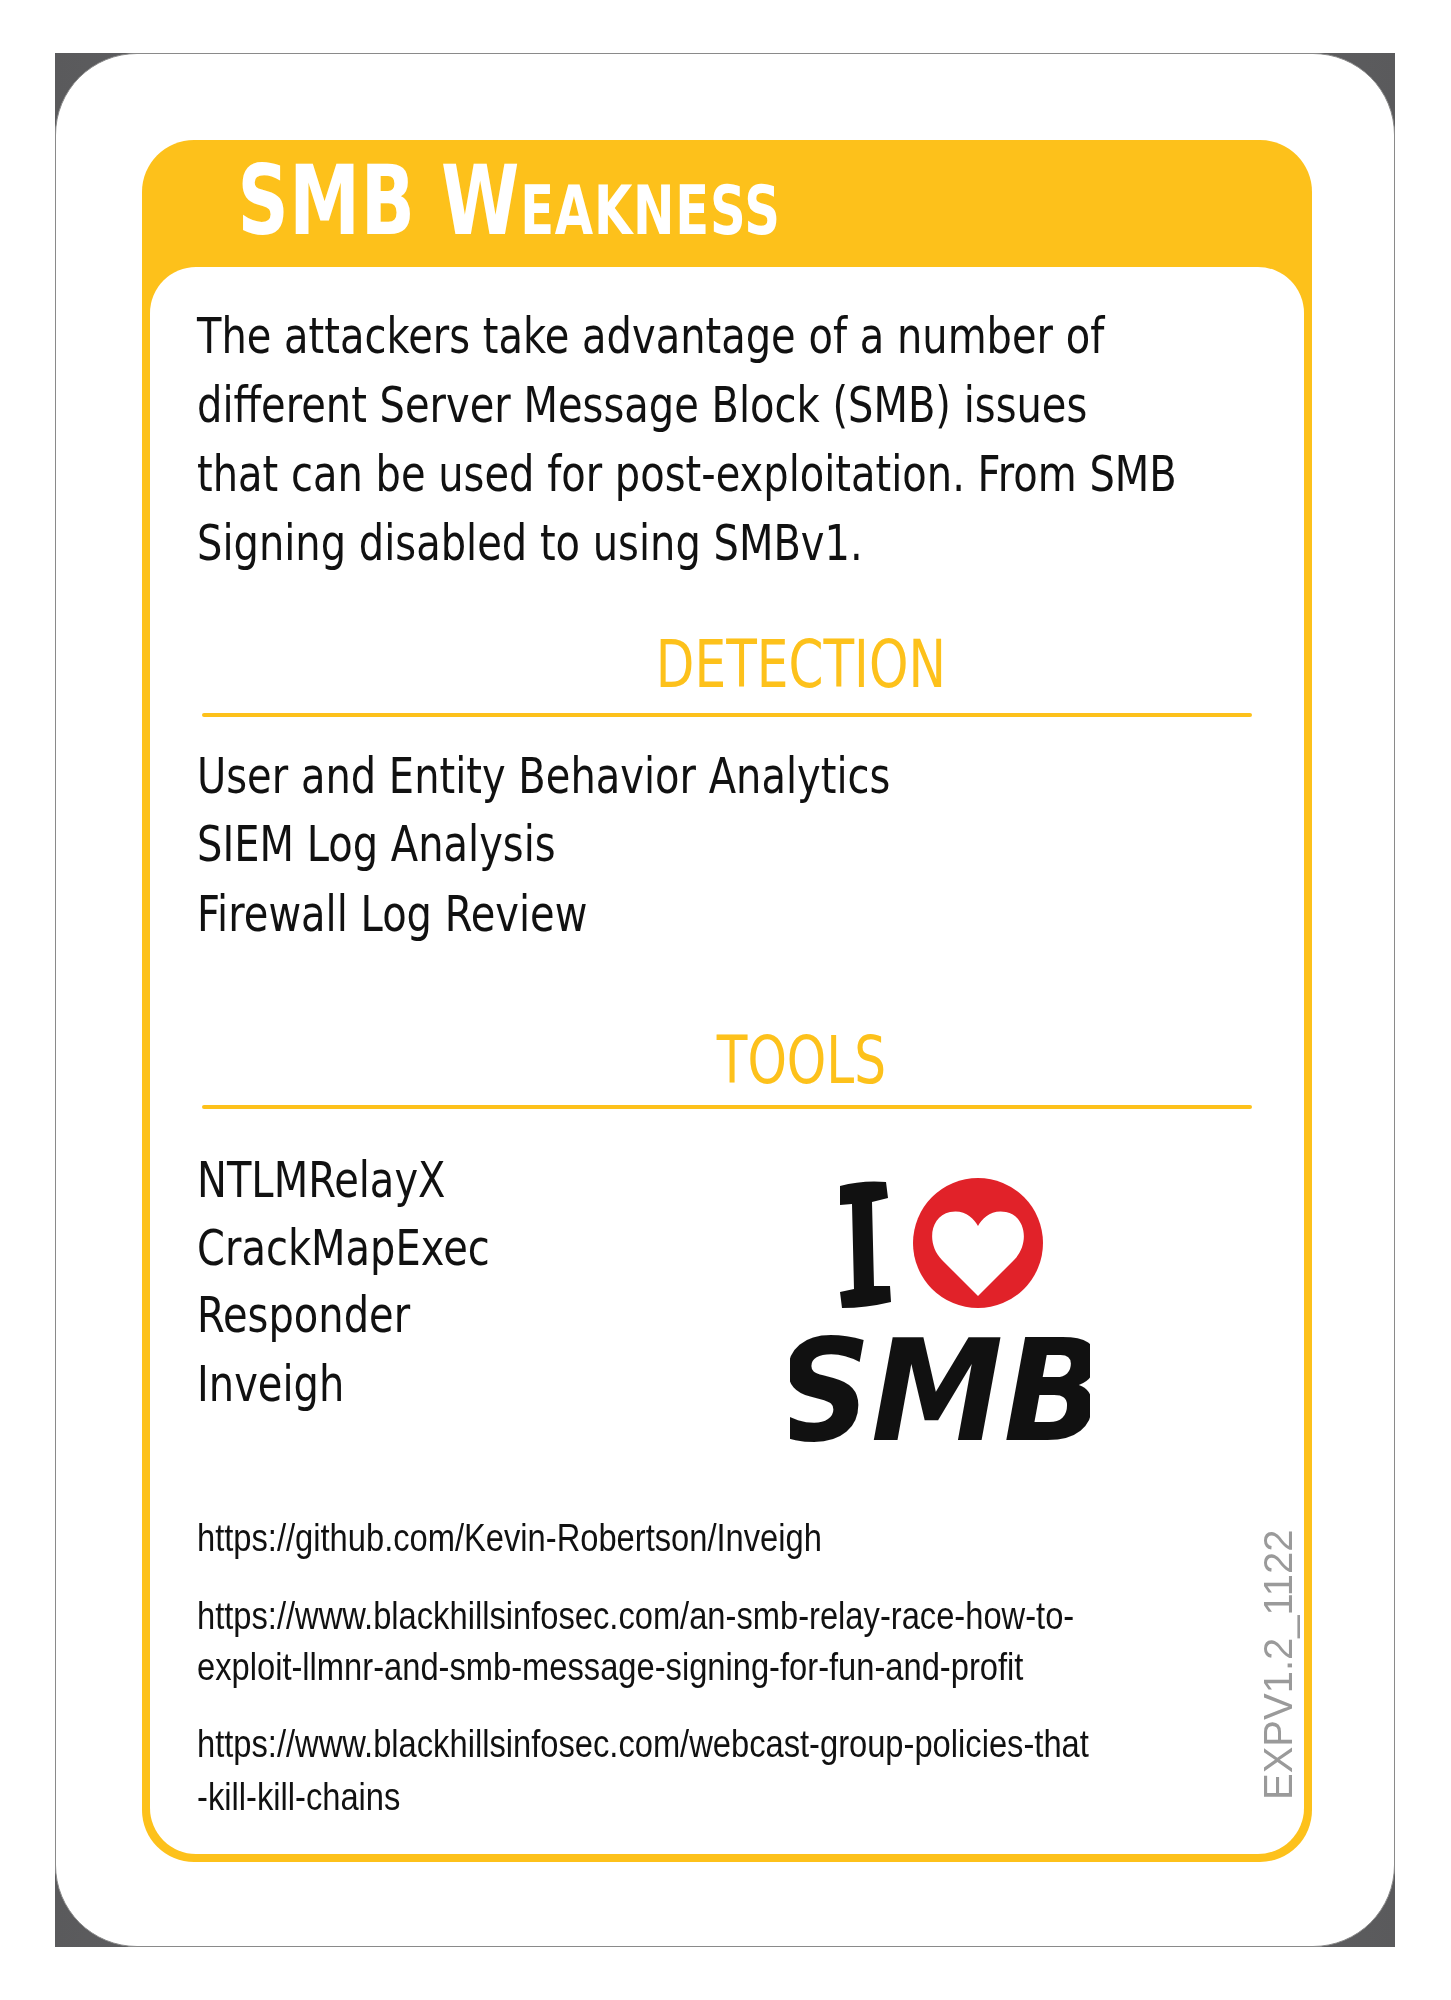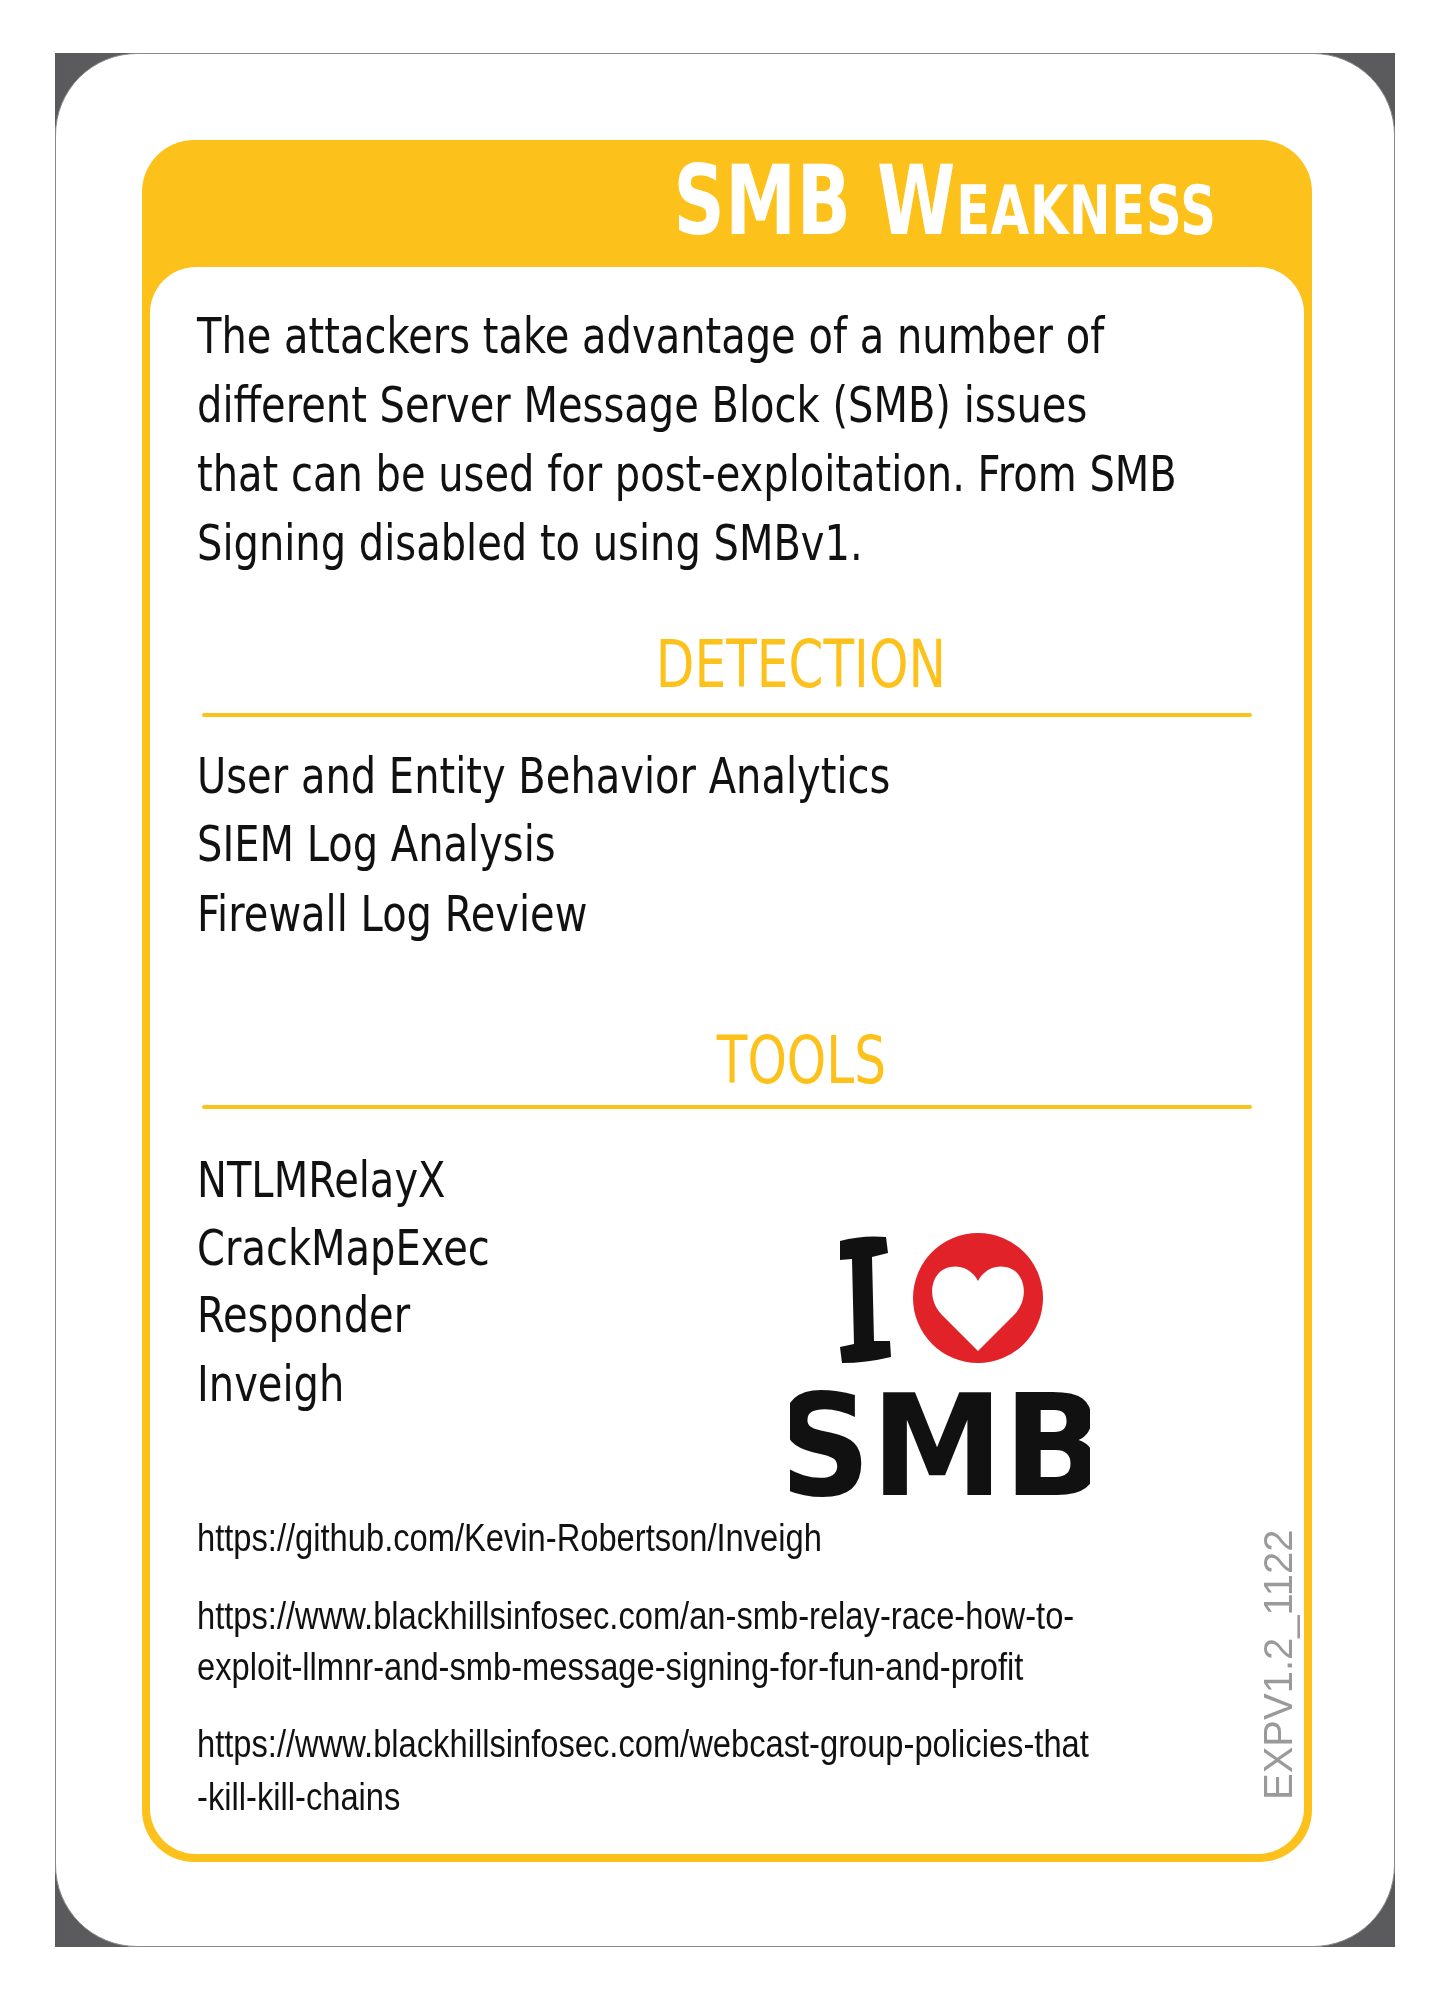--- a/index.html
+++ b/index.html
@@ -5,33 +5,33 @@
   html, body { margin:0; padding:0; background:#ffffff; }
   body { width:1451px; height:2000px; position:relative; overflow:hidden; font-family:"Liberation Sans", sans-serif; }
   .backdrop { position:absolute; left:55px; top:53px; width:1340px; height:1894px;
     background:linear-gradient(90deg,#5a5a5c,#6e6f72 50%,#5a5a5c); }
   .card { position:absolute; left:55px; top:53px; width:1338px; height:1892px; background:#fff;
     border:1px solid #8a8a8a; border-radius:82px; }
   .panel { position:absolute; left:142px; top:140px; width:1170px; height:1722px; box-sizing:border-box;
     background:#fdc11b; border-radius:52px; }
   .panel-inner { position:absolute; left:150px; top:267px; width:1154px; height:1587px; background:#fff;
     border-radius:46px; }
-  .title { position:absolute; left:142px; top:140px; width:1170px; height:127px; display:flex; align-items:center; justify-content:flex-end; }
+  .title { position:absolute; left:142px; top:140px; width:1170px; height:127px; display:flex; align-items:center; justify-content:flex-start; }
   .title-text { color:#fff; font-family:"DejaVu Sans", sans-serif; font-weight:bold; font-size:96px; font-variant:small-caps;
     transform:scaleX(0.74); white-space:nowrap; letter-spacing:1px; line-height:1; margin-top:-6px; }
   .line { position:absolute; left:197px; white-space:nowrap; transform-origin:left center; color:#111; }
   .cond { font-family:"DejaVu Sans", sans-serif; font-size:50px; transform:scaleX(0.80); line-height:1; }
   .sec-title { position:absolute; left:150px; width:1302px; text-align:center; color:#fdc11b; }
   .sec-title span { display:inline-block; font-family:"DejaVu Sans", sans-serif; font-size:66px; transform:scaleX(0.76); line-height:1; }
   .divider { position:absolute; left:202px; width:1050px; height:4px; background:#fdc11b; border-radius:2px; }
   .url { position:absolute; left:197px; white-space:nowrap; transform-origin:left center; font-family:"Liberation Sans", sans-serif;
     font-size:38px; transform:scaleX(0.86); color:#111; line-height:1; }
   .version { position:absolute; left:1258px; top:1800px; transform-origin:left top; transform:rotate(-90deg);
     font-family:"Liberation Sans", sans-serif; font-size:40px; color:#9a9a9a; white-space:nowrap; line-height:1; }
-  .logo { position:absolute; left:790px; top:1223px; width:300px; height:290px; }
+  .logo { position:absolute; left:790px; top:1168px; width:300px; height:290px;font-style:italic; }
 </style>
 </head>
 <body>
 
 <div class="backdrop"></div>
 <div class="card"></div>
 <div class="panel"></div>
 <div class="panel-inner"></div>
 
 <div class="title">

